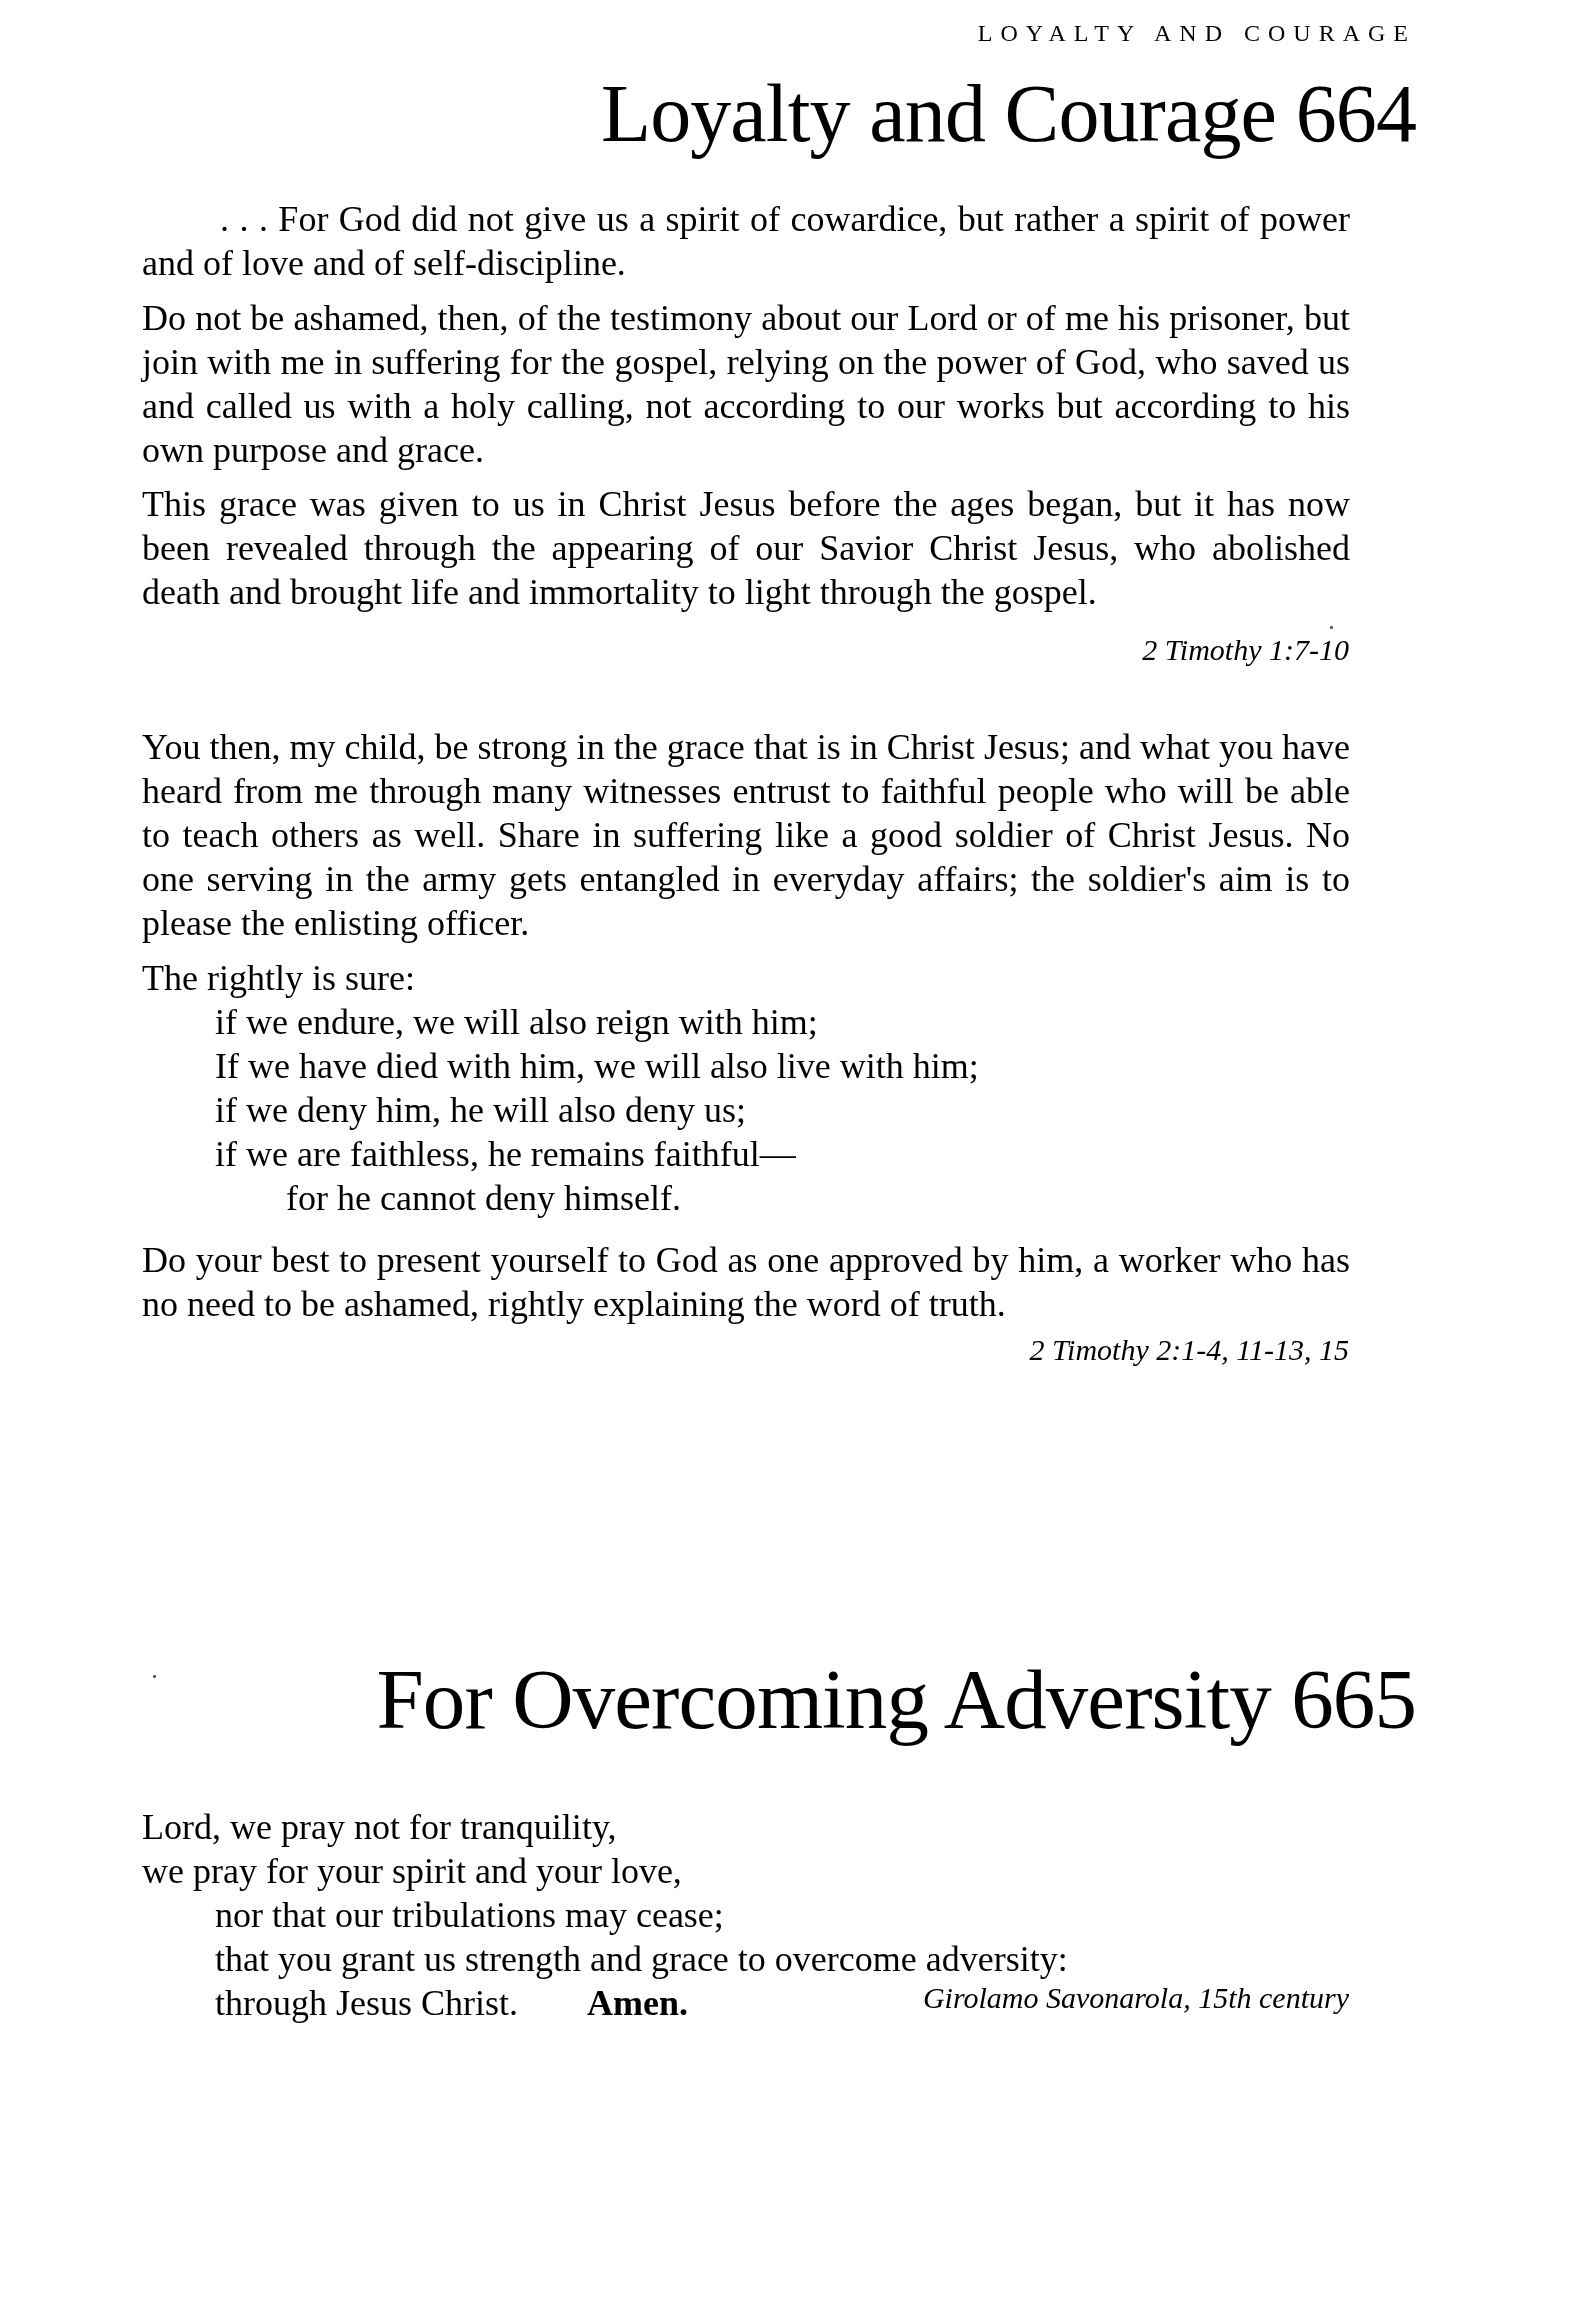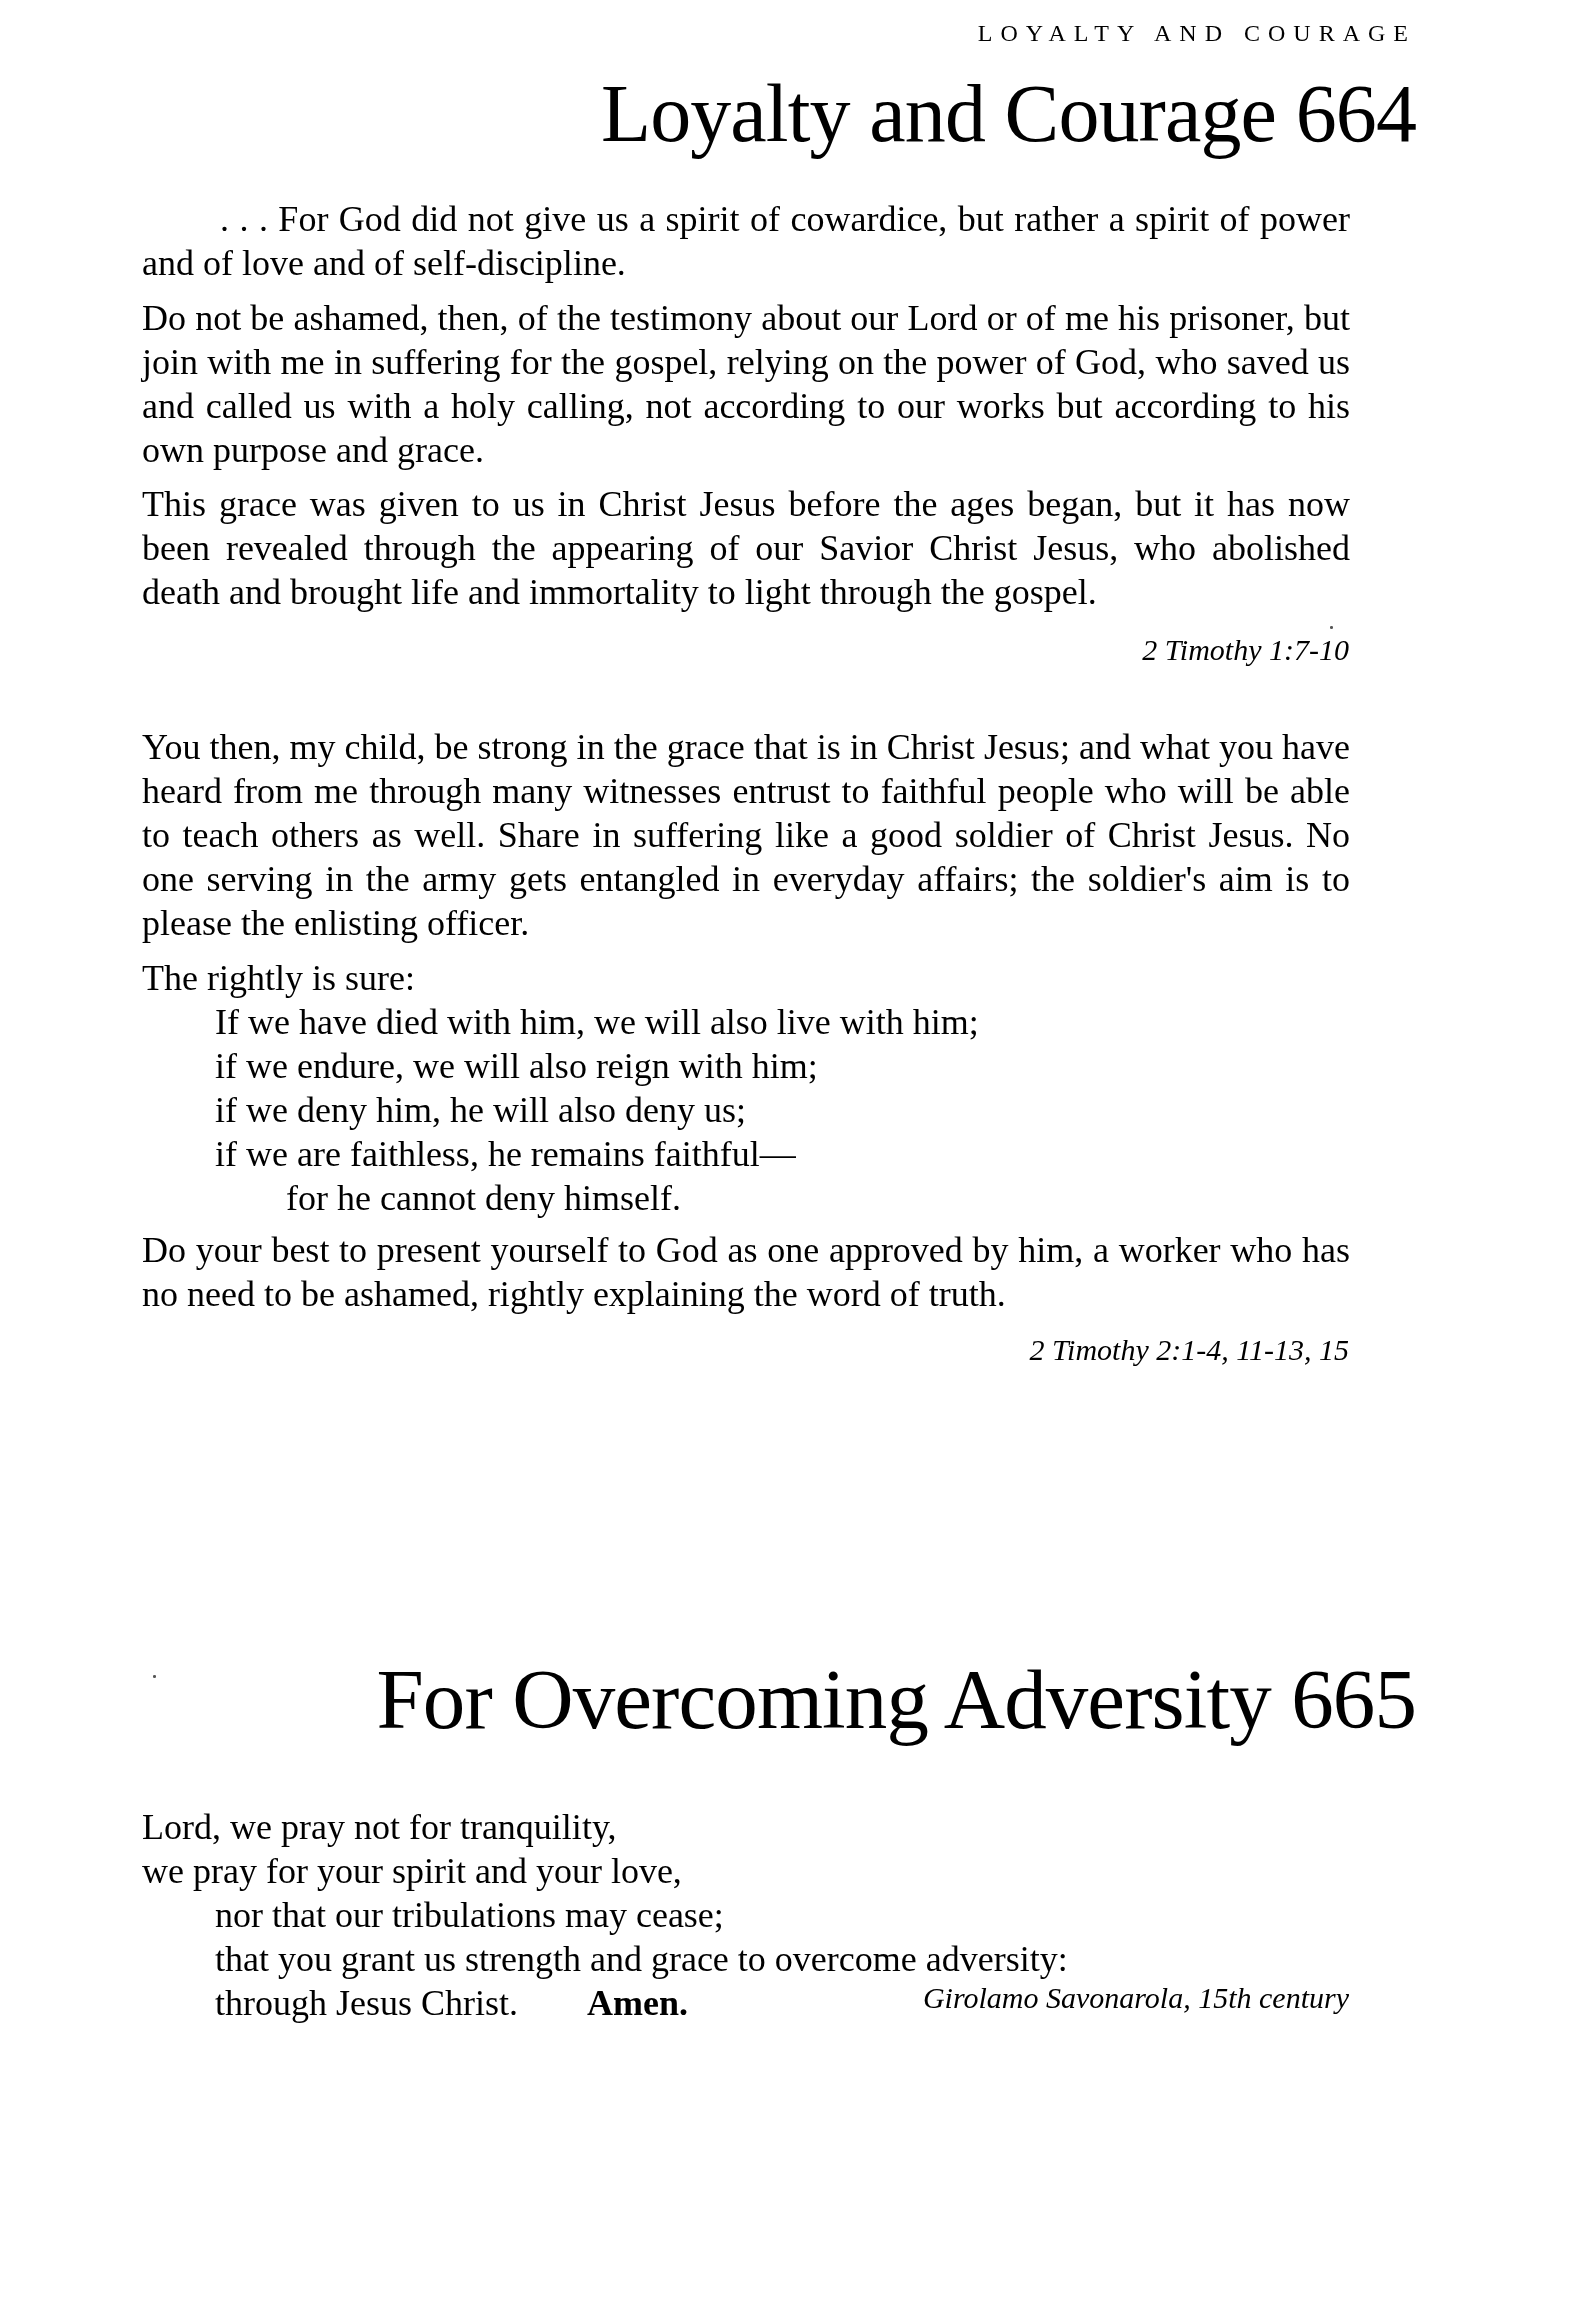--- a/index.html
+++ b/index.html
@@ -34,25 +34,25 @@
   <p class="p indent">. . . For God did not give us a spirit of cowardice, but rather a spirit of power and of love and of self-discipline.</p>
   <p class="p">Do not be ashamed, then, of the testimony about our Lord or of me his prisoner, but join with me in suffering for the gospel, relying on the power of God, who saved us and called us with a holy calling, not according to our works but according to his own purpose and grace.</p>
   <p class="p">This grace was given to us in Christ Jesus before the ages began, but it has now been revealed through the appearing of our Savior Christ Jesus, who abolished death and brought life and immortality to light through the gospel.</p>
 </div>
 <div class="cite" style="top:633px;">2 Timothy 1:7-10</div>
 <div class="stray" style="left:1330px; top:626px;"></div>
 
 <div class="abs body-text" style="top:725px;">
   <p class="p">You then, my child, be strong in the grace that is in Christ Jesus; and what you have heard from me through many witnesses entrust to faithful people who will be able to teach others as well. Share in suffering like a good soldier of Christ Jesus. No one serving in the army gets entangled in everyday affairs; the soldier's aim is to please the enlisting officer.</p>
   <p class="verse">The rightly is sure:</p>
+  <p class="verse v1">if we endure, we will also reign with him;</p>
   <p class="verse v1">If we have died with him, we will also live with him;</p>
-  <p class="verse v1">if we endure, we will also reign with him;</p>
   <p class="verse v1">if we deny him, he will also deny us;</p>
   <p class="verse v1">if we are faithless, he remains faithful—</p>
-  <p class="verse v2" style="margin-bottom:8px;">for he cannot deny himself.</p>
+  <p class="verse v2" style="margin-bottom:18px;">for he cannot deny himself.</p>
   <p class="p">Do your best to present yourself to God as one approved by him, a worker who has no need to be ashamed, rightly explaining the word of truth.</p>
 </div>
 <div class="cite" style="top:1333px;font-style:italic;">2 Timothy 2:1-4, 11-13, 15</div>
 
 <div class="stray" style="left:153px; top:1675px;"></div>
 <div class="abs title title2">
   <span>For Overcoming Adversity</span>
   <span>665</span>
 </div>
 

